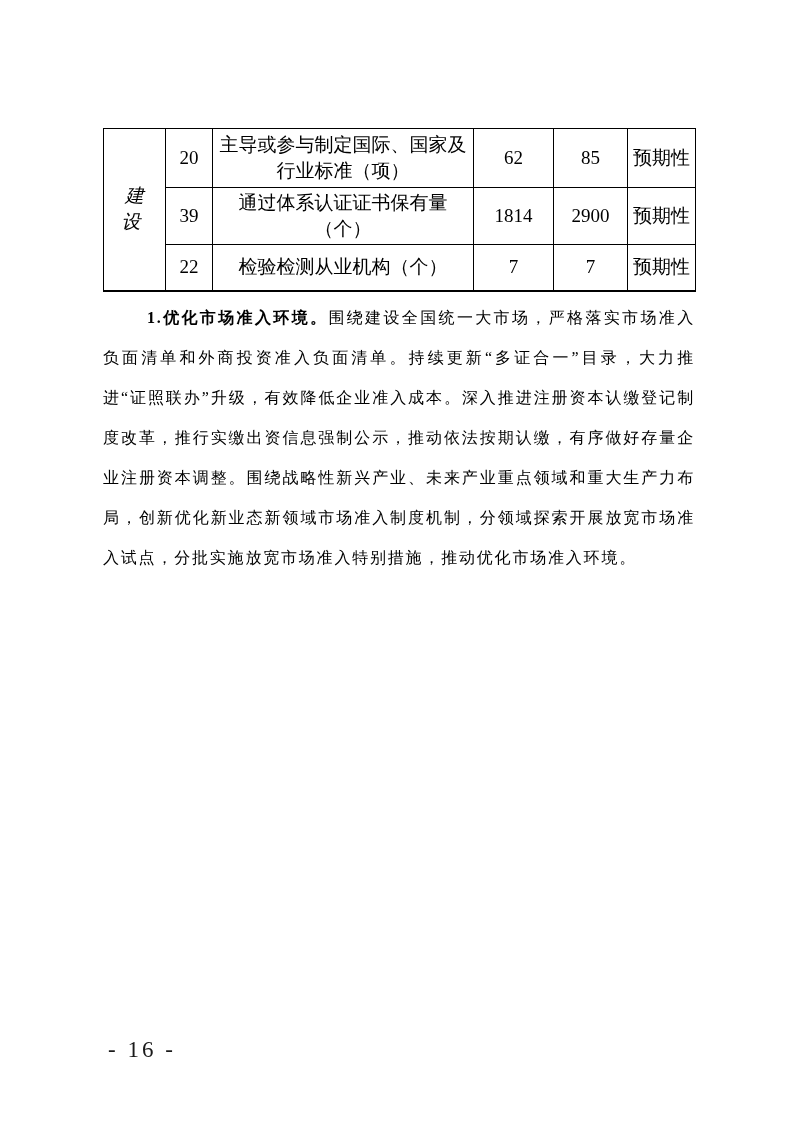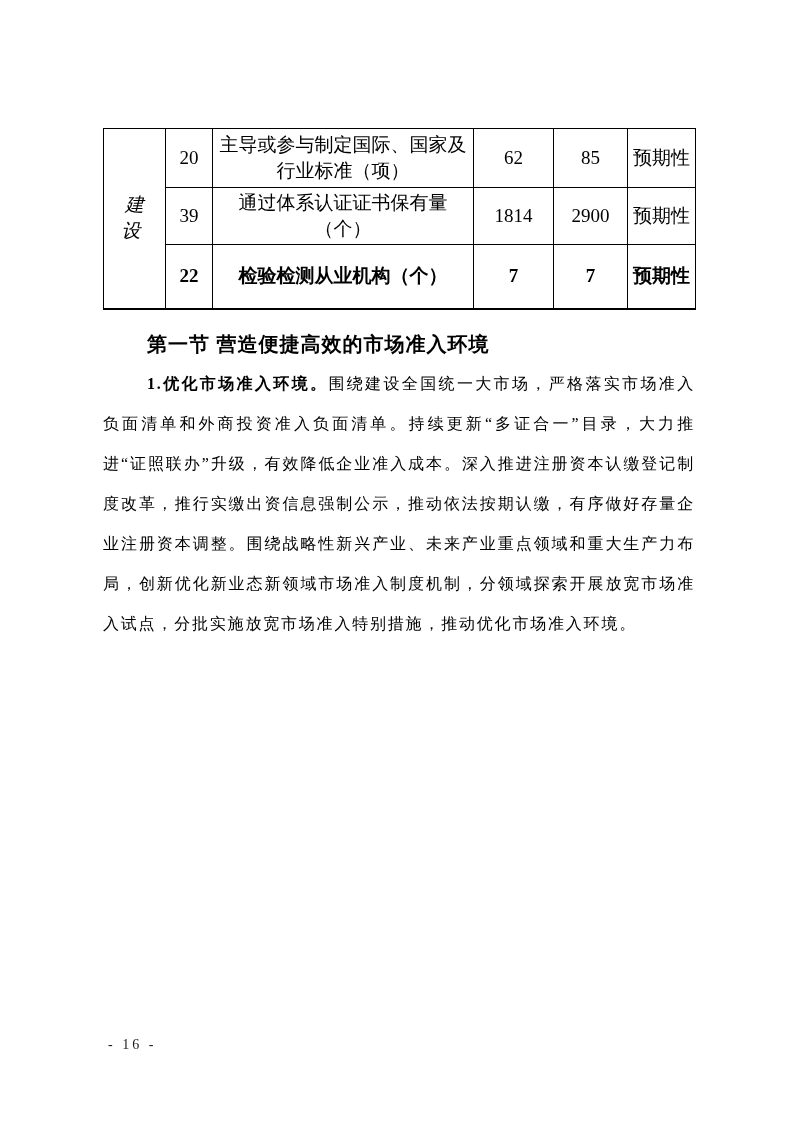--- a/index.html
+++ b/index.html
@@ -43,21 +43,21 @@
   }
   td.cell-indicator { white-space: pre-line; }
   .col-cat { width: 62px; }
   .col-no { width: 47px; }
   .col-ind { width: 261px; }
   .col-v1 { width: 80px; }
   .col-v2 { width: 74px; }
   .col-attr { width: 68px; }
   tr.row-20 { height: 59px; }
   tr.row-21 { height: 57px; }
-  tr.row-22 { height: 64px; font-weight: bold; }
+  tr.row-22 { height: 46px; }
 
   
   .chapter-heading {
     margin-top: 17px;
     text-align: center;
     font-family: "Liberation Sans", sans-serif;
     font-weight: bold;
     font-size: 21px;
     line-height: 30px;
     letter-spacing: 1px;
@@ -84,21 +84,21 @@
   }
   p.para b.lead {
     font-weight: bold;
   }
 
   
   .page-number {
     position: absolute;
     left: 108px;
     top: 1037px;
-    font-size: 14px;
+    font-size: 23px;
     letter-spacing: 3px;
     color: #1a1a1a;
   }
 </style>
 </head>
 <body>
 
 <div class="doc">
 
   <table class="indicator-table">
@@ -132,21 +132,20 @@
         <td>22</td>
         <td class="cell-indicator">检验检测从业机构（个）</td>
         <td>7</td>
         <td>7</td>
         <td>预期性</td>
       </tr>
     </tbody>
   </table>
 
 
-  <h2 class="section-heading">第一节 营造便捷高效的市场准入环境</h2>
 
   <div class="body-text">
     <p class="para"><b class="lead">1.优化市场准入环境。</b><span>围绕建设全国统一大市场，严格落实市场准入负面清单和外商投资准入负面清单。持续更新“多证合一”目录，大力推进“证照联办”升级，有效降低企业准入成本。深入推进注册资本认缴登记制度改革，推行实缴出资信息强制公示，推动依法按期认缴，有序做好存量企业注册资本调整。围绕战略性新兴产业、未来产业重点领域和重大生产力布局，创新优化新业态新领域市场准入制度机制，分领域探索开展放宽市场准入试点，分批实施放宽市场准入特别措施，推动优化市场准入环境。</span></p>
   </div>
 
 </div>
 
 <div class="page-number">- 16 -</div>
 
 </body></html>

